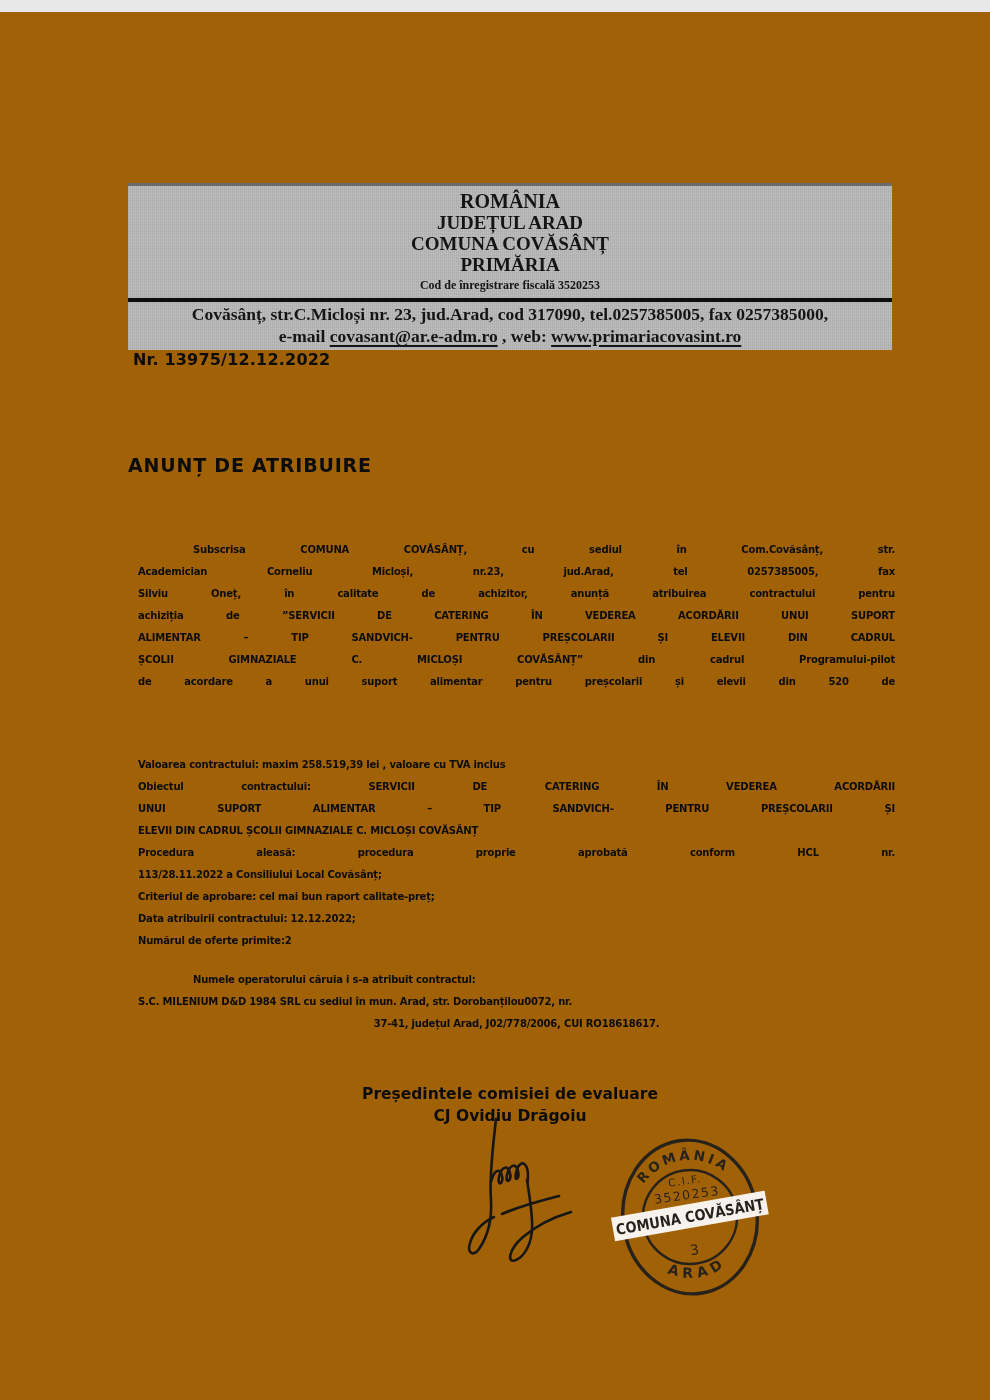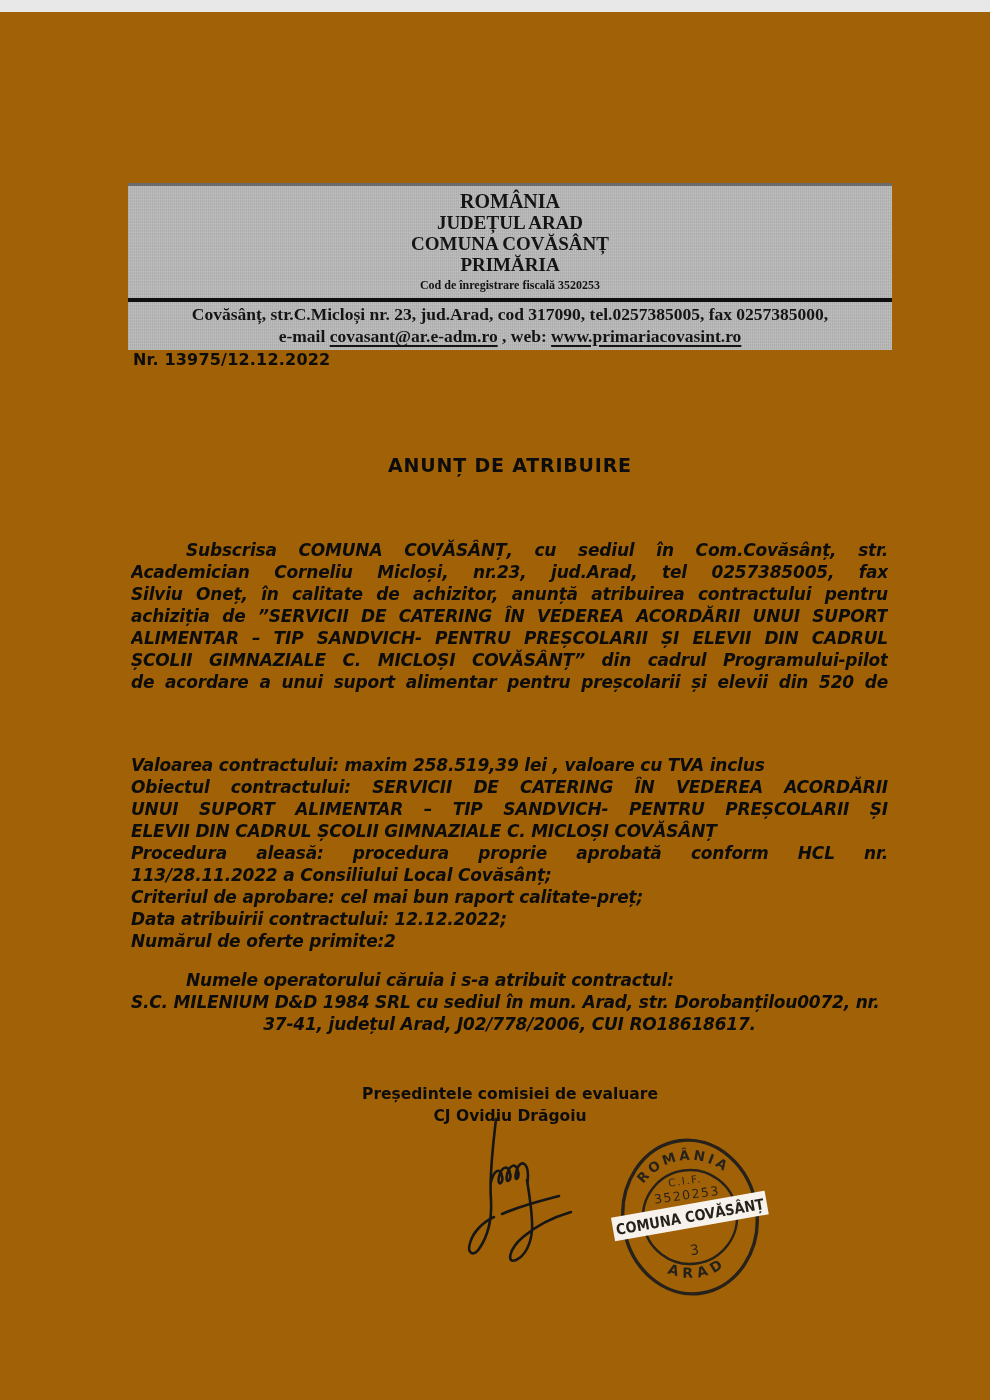--- a/index.html
+++ b/index.html
@@ -32,24 +32,24 @@
   .lh-addr{line-height:22px;font-size:17.5px;}
   .lh-link{color:#141414;text-decoration:underline;text-decoration-thickness:2px;text-underline-offset:3px;}
   
   .doc-number{
     position:absolute;left:133px;top:338px;
     font-size:16px;font-weight:bold;letter-spacing:.2px;
   }
   
   .title{
     position:absolute;left:128px;top:442px;width:764px;margin:0;
-    text-align:center;font-size:19px;font-weight:bold;letter-spacing:.8px;
+    text-align:left;font-size:19px;font-weight:bold;letter-spacing:.8px;
   }
   
-  .para{position:absolute;left:131px;width:757px;font-weight:bold;font-size:17px;letter-spacing:-0.2px;font-style:italic;}
+  .para{position:absolute;left:138px;width:757px;font-weight:bold;font-size:10px;letter-spacing:-0.2px;}
   .p1{top:527px;}
   .p2{top:742px;}
   .p3{top:957px;}
   .line{height:22px;line-height:22px;overflow:hidden;white-space:nowrap;}
   .j{text-align:justify;text-align-last:justify;white-space:normal;}
   .indent{text-indent:55px;}
   .center{text-align:center;}
   
   .signoff{
     position:absolute;left:128px;top:1071px;width:764px;

